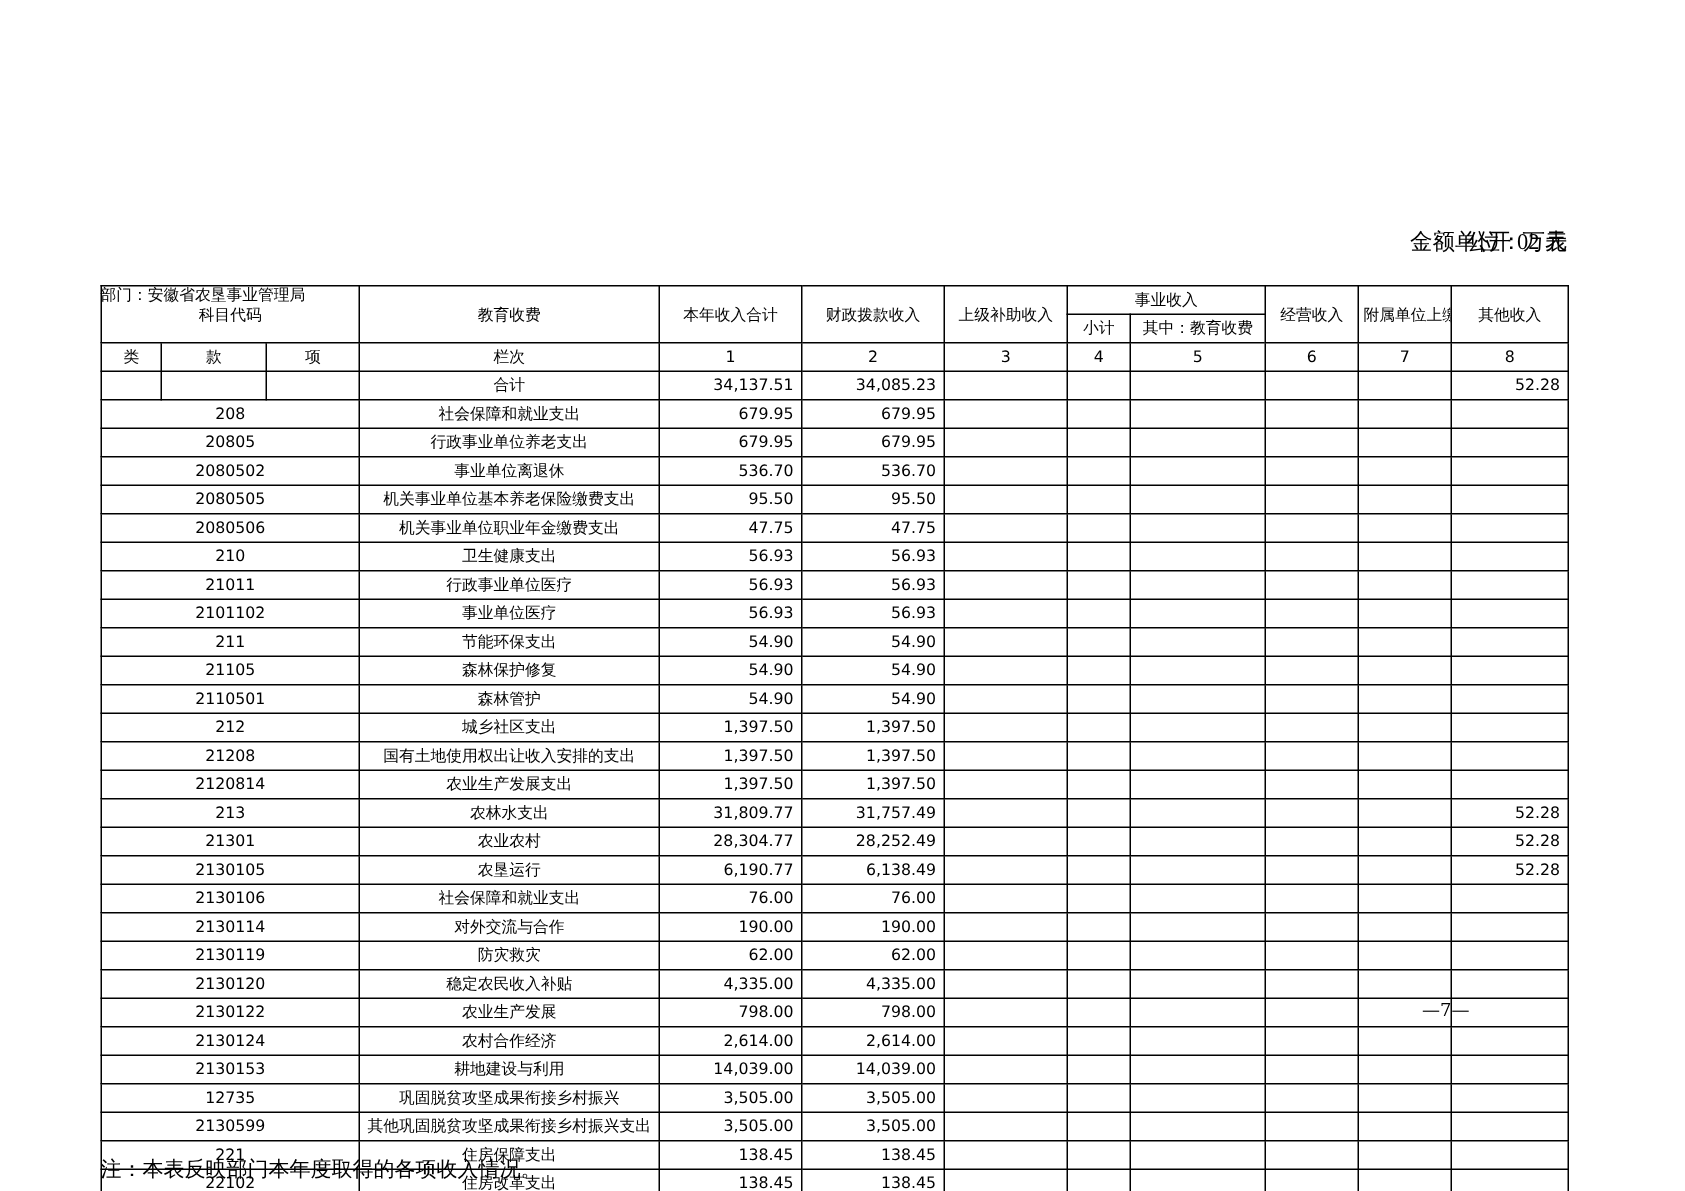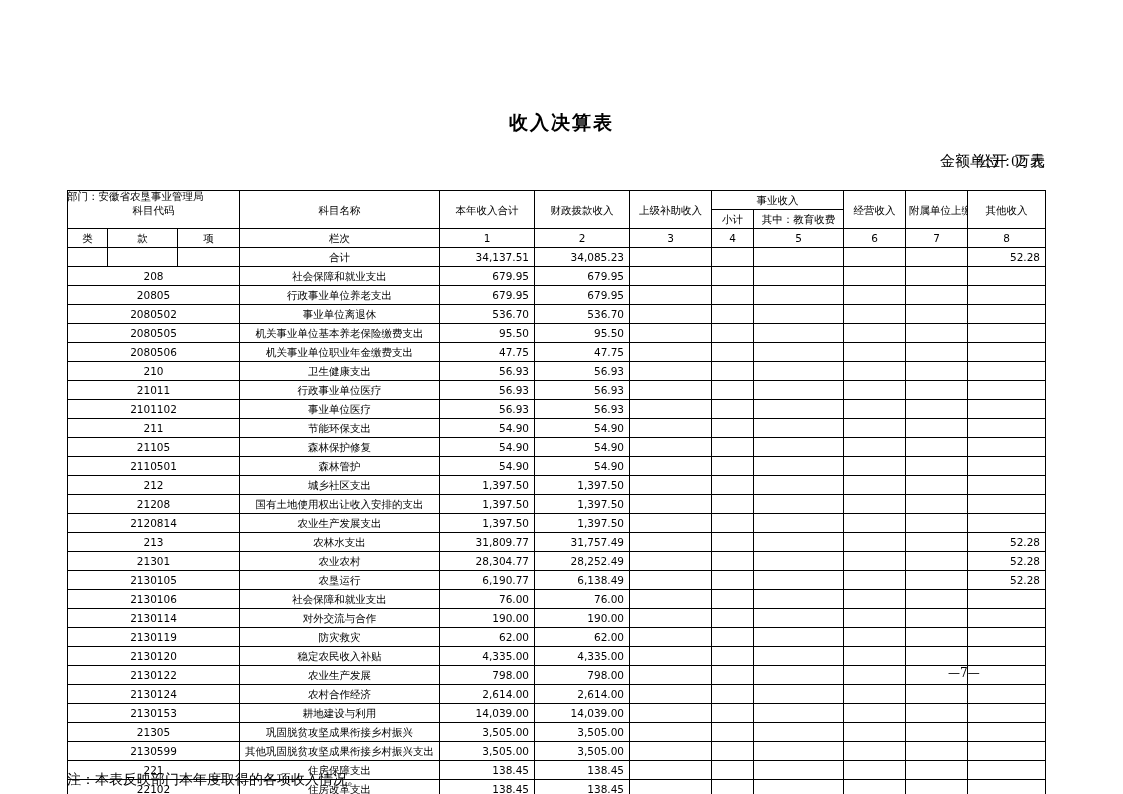--- a/index.html
+++ b/index.html
@@ -98,21 +98,20 @@
   col.c-n5 { width: 90px; }
   col.c-n6 { width: 62px; }
   col.c-n7 { width: 62px; }
   col.c-n8 { width: 78px; }
 </style>
 </head>
 <body>
 
 <div class="page">
 
-  <div class="doc-title">收入决算表</div>
 
   <div class="meta-right r1">公开 02 表</div>
   <div class="meta-right r2">金额单位：万元</div>
   <div class="meta-left">部门：安徽省农垦事业管理局</div>
 
   <table class="main">
     <colgroup>
       <col class="c-lei">
         <col class="c-kuan">
         <col class="c-xiang">
@@ -122,21 +121,21 @@
         <col class="c-n3">
         <col class="c-n4">
         <col class="c-n5">
       <col class="c-n6">
         <col class="c-n7">
         <col class="c-n8">
     </colgroup>
     <thead>
       <tr>
         <th class="hdr h-tall" colspan="3" rowspan="2">科目代码</th>
-        <th class="hdr h-tall" rowspan="2">科目名称</th>
+        <th class="hdr h-tall" rowspan="2">教育收费</th>
         <th class="hdr h-tall" rowspan="2">本年收入合计</th>
         <th class="hdr h-tall" rowspan="2">财政拨款收入</th>
         <th class="hdr h-tall" rowspan="2">上级补助收入</th>
         <th class="hdr" colspan="2">事业收入</th>
         <th class="hdr h-tall" rowspan="2">经营收入</th>
         <th class="hdr h-tall" rowspan="2">附属单位上缴收入</th>
         <th class="hdr h-tall" rowspan="2">其他收入</th>
       </tr>
       <tr>
         <th class="hdr">小计</th>
@@ -454,21 +453,21 @@
           <td class="c-right">14,039.00</td>
           <td class="c-right">14,039.00</td>
           <td class="c-right"></td>
           <td class="c-right"></td>
           <td class="c-right"></td>
           <td class="c-right"></td>
           <td class="c-right"></td>
           <td class="c-right"></td>
         </tr>
         <tr>
-          <td class="c-left" colspan="3">21305</td>
+          <td class="c-left" colspan="3">12735</td>
           <td class="c-left">巩固脱贫攻坚成果衔接乡村振兴</td>
           <td class="c-right">3,505.00</td>
           <td class="c-right">3,505.00</td>
           <td class="c-right"></td>
           <td class="c-right"></td>
           <td class="c-right"></td>
           <td class="c-right"></td>
           <td class="c-right"></td>
           <td class="c-right"></td>
         </tr>

